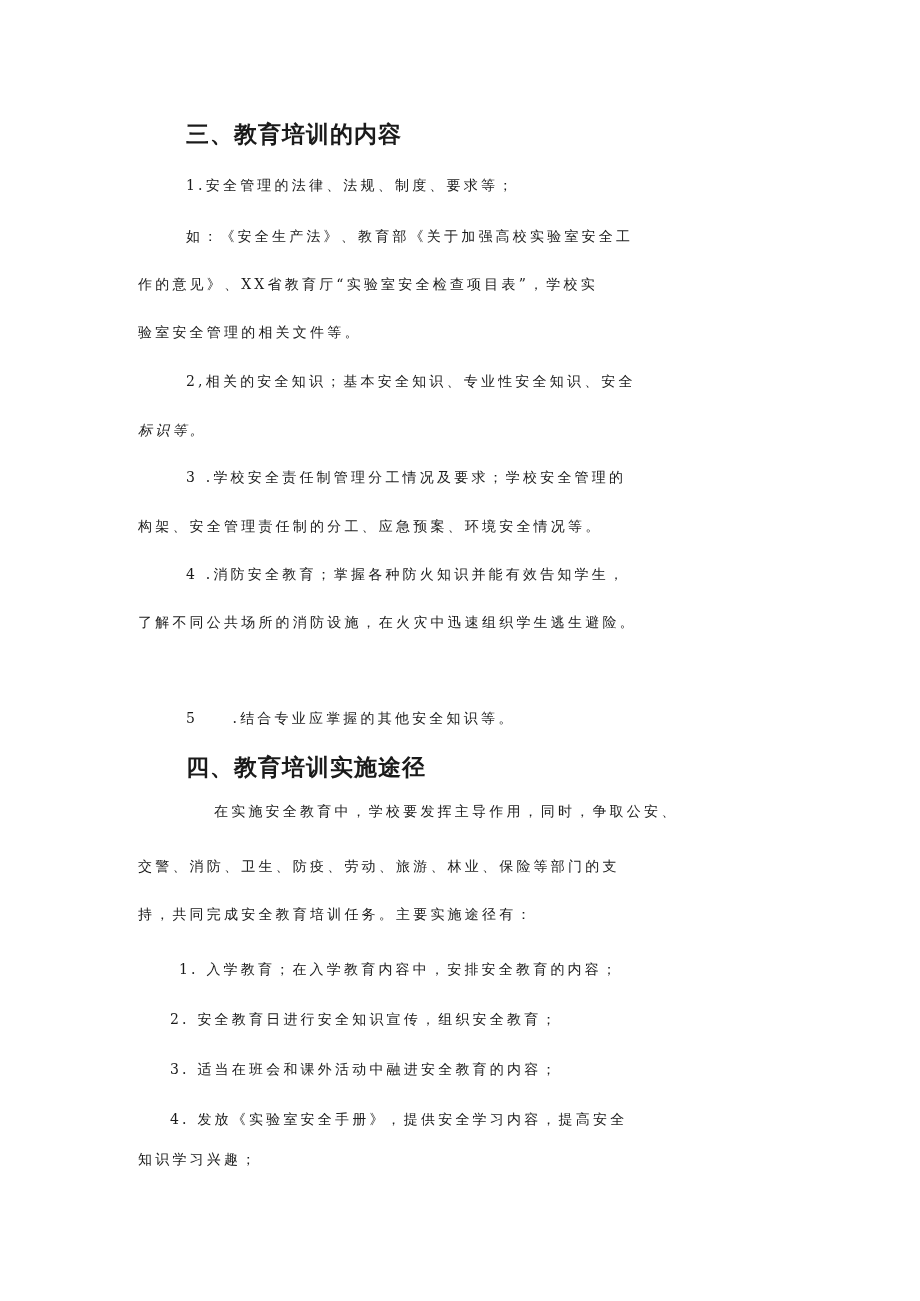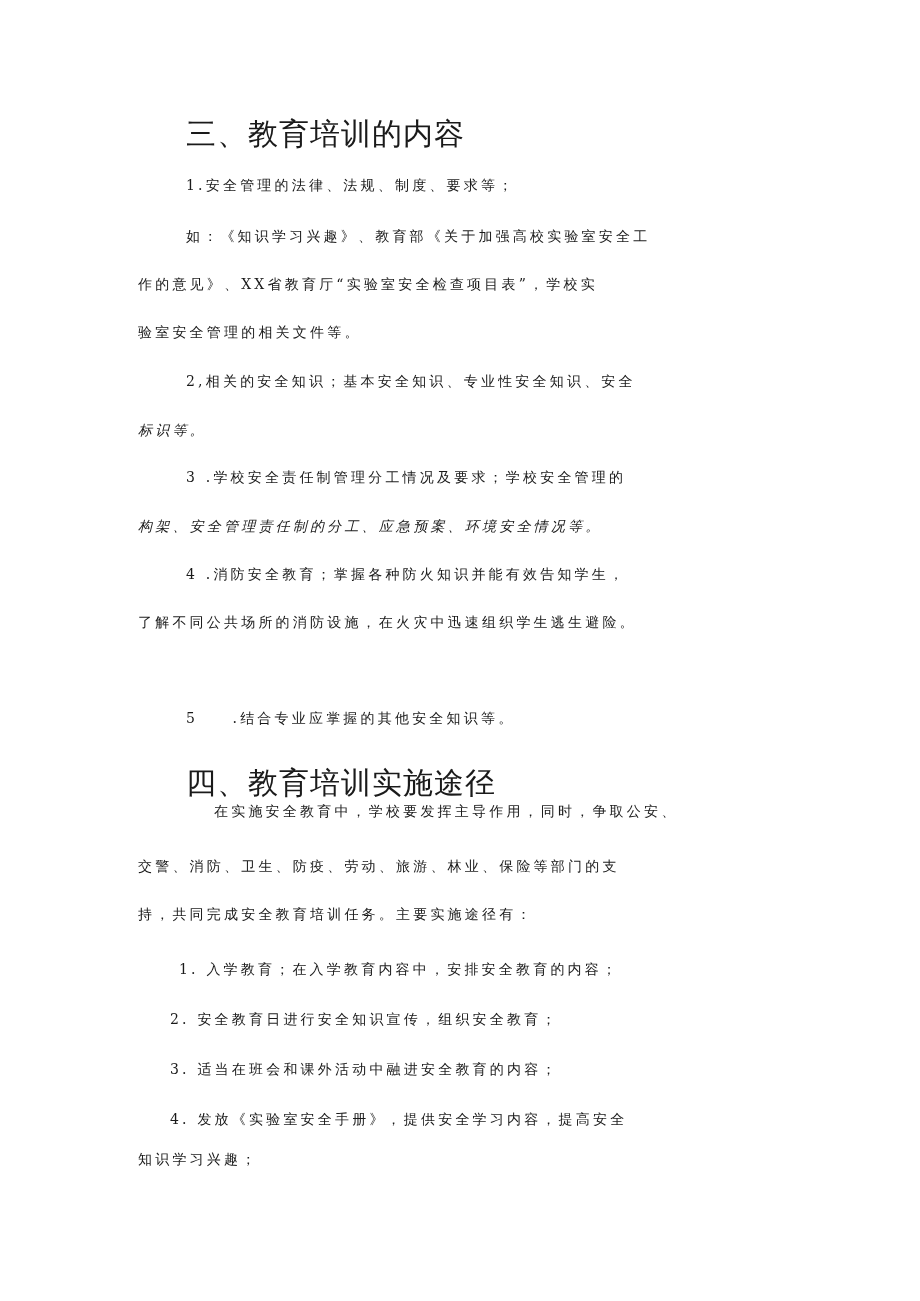--- a/index.html
+++ b/index.html
@@ -1,42 +1,42 @@
 <!DOCTYPE html>
 <html><head>
 <meta charset="utf-8">
 <style>
   html, body { margin:0; padding:0; background:#ffffff; }
   body { width:920px; height:1301px; position:relative; overflow:hidden;
          font-family:"DejaVu Serif","Liberation Serif",serif; color:#1a1a1a; }
   .line { position:absolute; white-space:nowrap; font-size:14px; letter-spacing:3.2px; line-height:28px; }
-  .heading { font-family:"DejaVu Sans","Liberation Sans",sans-serif; font-size:30px; letter-spacing:1px; font-weight:normal; }
+  .heading { font-family:"DejaVu Sans","Liberation Sans",sans-serif; font-size:23px; letter-spacing:1px; font-weight:bold; }
 </style>
 </head>
 <body>
 
 <div>
   <div class="line heading" style="left:186px;top:120px;">三、教育培训的内容</div>
   <div class="line" style="left:186px;top:171px;">1.安全管理的法律、法规、制度、要求等；</div>
-  <div class="line" style="left:186px;top:222px;">如：《知识学习兴趣》、教育部《关于加强高校实验室安全工</div>
+  <div class="line" style="left:186px;top:222px;">如：《安全生产法》、教育部《关于加强高校实验室安全工</div>
   <div class="line" style="left:138px;top:270px;">作的意见》、XX省教育厅“实验室安全检查项目表”，学校实</div>
   <div class="line" style="left:138px;top:318px;text-align:center;">验室安全管理的相关文件等。</div>
 
   <div class="line" style="left:186px;top:367px;">2,相关的安全知识；基本安全知识、专业性安全知识、安全</div>
   <div class="line" style="left:138px;top:416px;font-style:italic;">标识等。</div>
 
   <div class="line" style="left:186px;top:463px;">3 .学校安全责任制管理分工情况及要求；学校安全管理的</div>
-  <div class="line" style="left:138px;top:512px;font-style:italic;">构架、安全管理责任制的分工、应急预案、环境安全情况等。</div>
+  <div class="line" style="left:138px;top:512px;">构架、安全管理责任制的分工、应急预案、环境安全情况等。</div>
 
   <div class="line" style="left:186px;top:560px;text-align:center;">4 .消防安全教育；掌握各种防火知识并能有效告知学生，</div>
   <div class="line" style="left:138px;top:608px;">了解不同公共场所的消防设施，在火灾中迅速组织学生逃生避险。</div>
 
   <div class="line" style="left:186px;top:704px;">5　　.结合专业应掌握的其他安全知识等。</div>
 
-  <div class="line heading" style="left:186px;top:753px;margin-top:16px;">四、教育培训实施途径</div>
+  <div class="line heading" style="left:186px;top:753px;">四、教育培训实施途径</div>
   <div class="line" style="left:186px;top:797px;margin-left:28px;">在实施安全教育中，学校要发挥主导作用，同时，争取公安、</div>
   <div class="line" style="left:138px;top:852px;">交警、消防、卫生、防疫、劳动、旅游、林业、保险等部门的支</div>
   <div class="line" style="left:138px;top:900px;">持，共同完成安全教育培训任务。主要实施途径有：</div>
 
   <div class="line" style="left:179px;top:955px;">1. 入学教育；在入学教育内容中，安排安全教育的内容；</div>
   <div class="line" style="left:170px;top:1005px;">2. 安全教育日进行安全知识宣传，组织安全教育；</div>
   <div class="line" style="left:170px;top:1055px;">3. 适当在班会和课外活动中融进安全教育的内容；</div>
   <div class="line" style="left:170px;top:1105px;">4. 发放《实验室安全手册》，提供安全学习内容，提高安全</div>
   <div class="line" style="left:138px;top:1145px;">知识学习兴趣；</div>
 </div>

